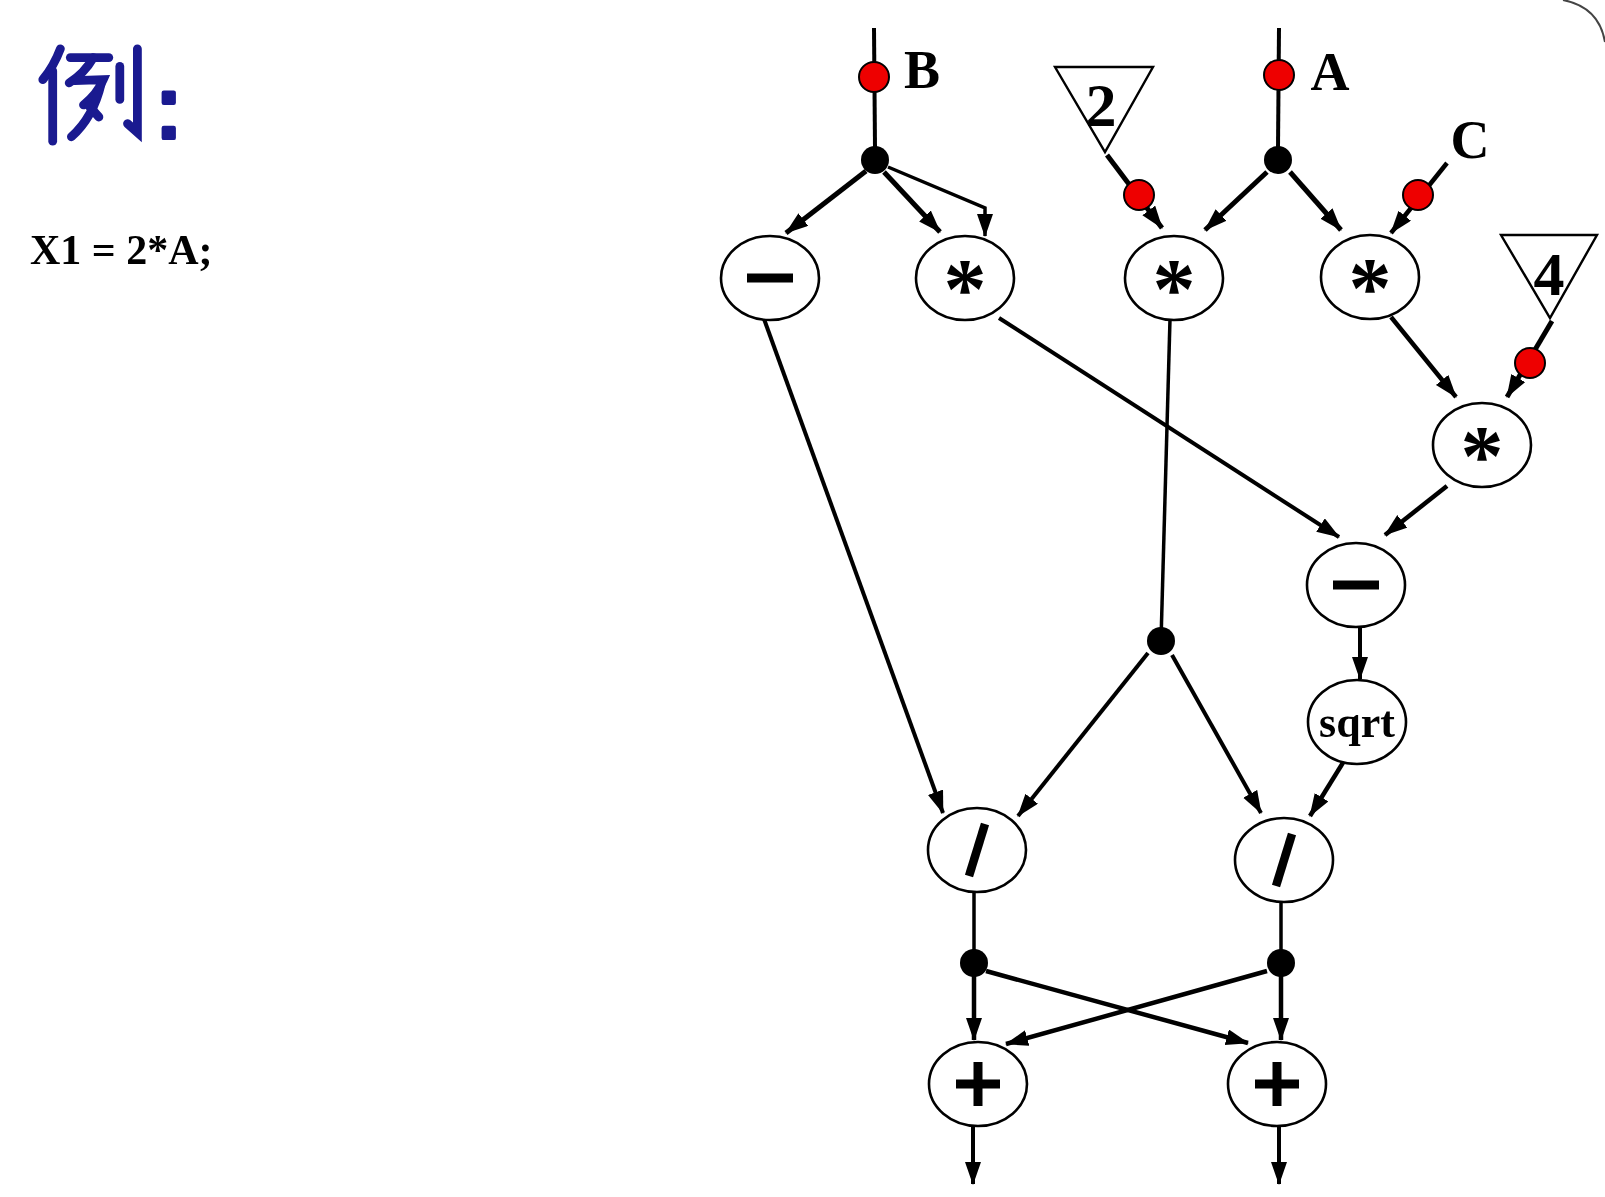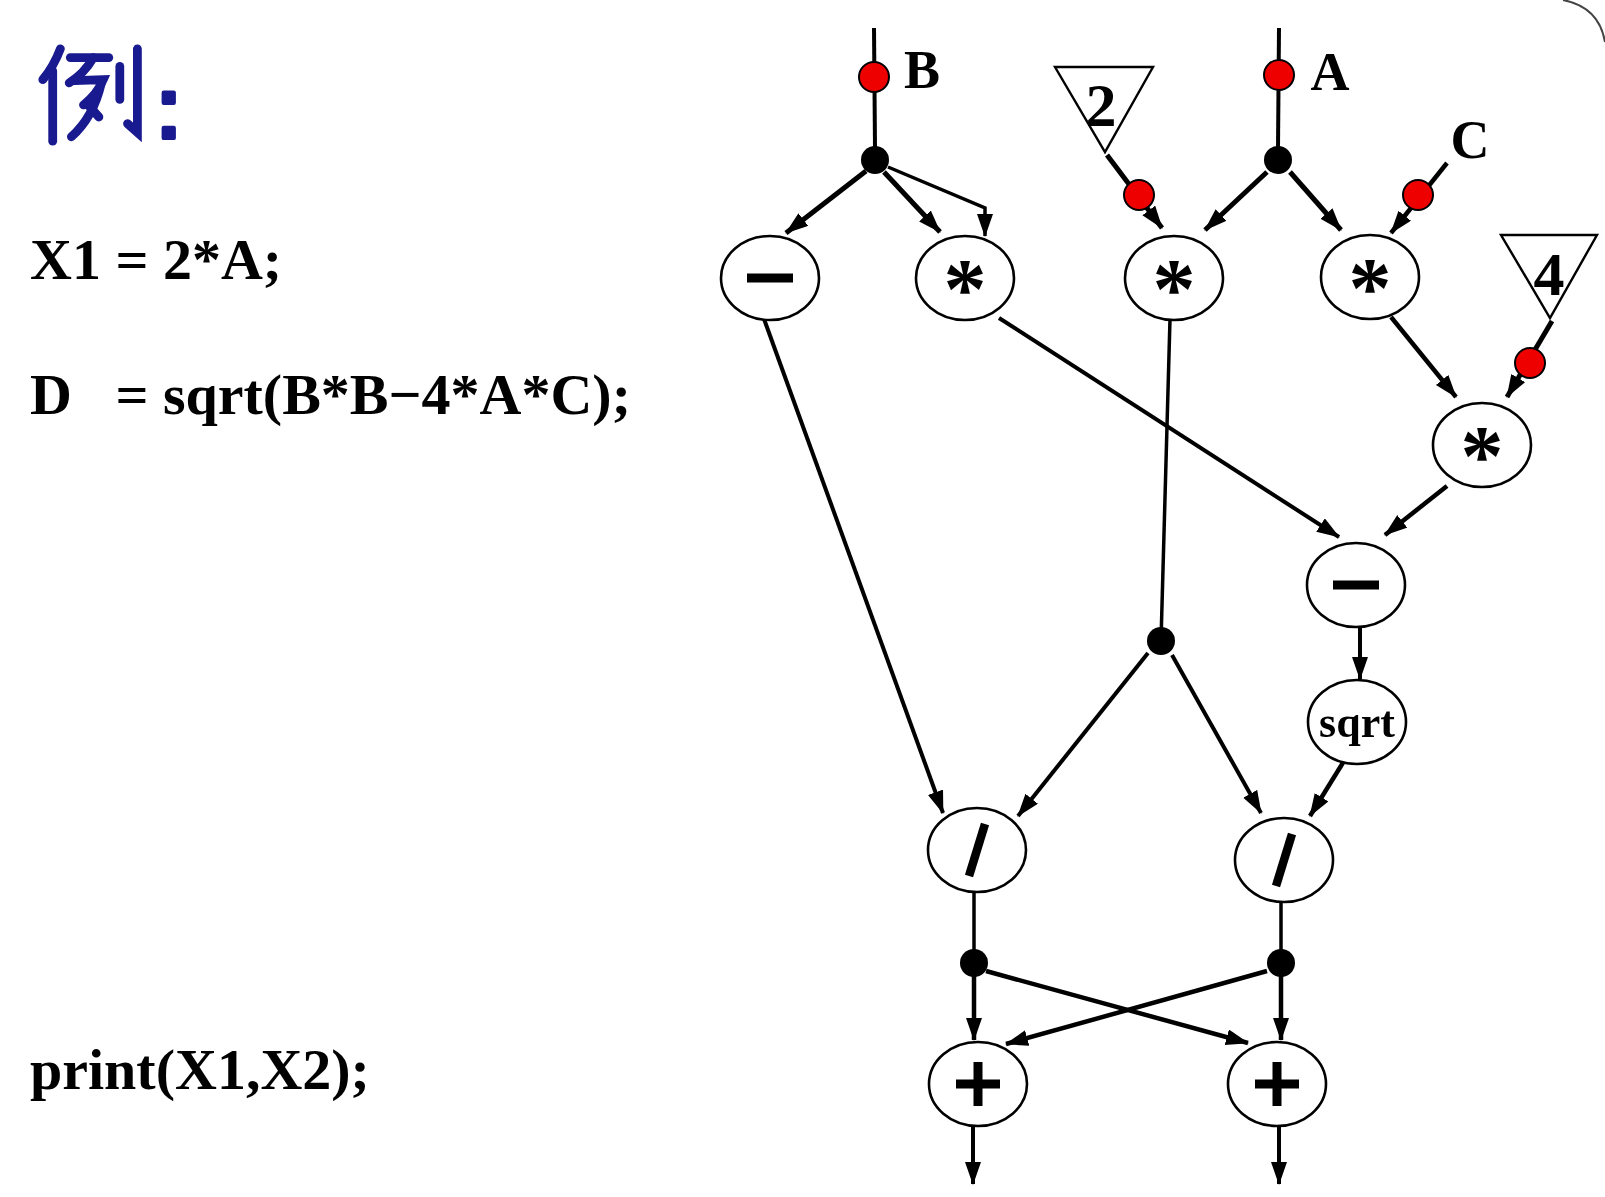--- a/index.html
+++ b/index.html
@@ -1,20 +1,20 @@
 <!DOCTYPE html>
 <html><head>
 <meta charset="utf-8">
 <style>
   html,body{margin:0;padding:0;background:#fff;}
   .slide{position:relative;width:1605px;height:1197px;background:#ffffff;overflow:hidden;
          font-family:"Liberation Serif","DejaVu Serif",serif;}
   .slide-title{position:absolute;left:32px;top:40px;width:180px;height:110px;}
   .slide-title svg{display:block;}
-  .code-line{position:absolute;left:30px;font-weight:bold;font-size:58px;color:#000;
+  .code-line{position:absolute;left:30px;font-weight:bold;font-size:42px;color:#000;
              white-space:pre;letter-spacing:0px;}
   #dfg{position:absolute;left:0;top:0;}
   .edge{fill:none;stroke:#000000;}
   .node-circle{fill:#ffffff;stroke:#000000;stroke-width:2.6px;}
   .tri{fill:#ffffff;stroke:#000000;stroke-width:2.4px;}
   .glyph-shape{stroke:#000000;stroke-width:9px;fill:none;}
   .glyph-slash{stroke:#000000;stroke-width:8.5px;fill:none;}
   text{font-family:"Liberation Serif","DejaVu Serif",serif;font-weight:bold;fill:#000000;}
   .glyph-star{font-size:86px;}
   .glyph-text{font-size:44px;}
@@ -39,22 +39,20 @@
       <path class="title-stroke" d="M61 40 Q54 70 34 88"></path>
       <path class="title-stroke" d="M50 60 L59 70"></path>
       <path class="title-stroke" d="M78 24 L78 54"></path>
       <path class="title-stroke" d="M94 8 L94 84 L85 76"></path>
       <rect class="title-dot" x="116" y="46" width="13" height="13" rx="2"></rect>
       <rect class="title-dot" x="116" y="78" width="13" height="13" rx="2"></rect>
     </svg>
   </div>
 
   <div class="code-line" style="top:226px">X1 = 2*A;</div>
-  <div class="code-line" style="top:361px">D   = sqrt(B*B−4*A*C);</div>
-  <div class="code-line" style="top:1036px">print(X1,X2);</div>
 
   <svg id="dfg" width="1605" height="1197" viewBox="0 0 1605 1197">
     <defs>
       <marker id="arrowhead" markerUnits="userSpaceOnUse" markerWidth="24" markerHeight="17" refX="22" refY="8" orient="auto">
         <path d="M0,0 L23,8 L0,16 Z" fill="#000"></path>
       </marker>
     </defs>
     <path class="corner-arc" d="M 1563 0 Q 1599 7 1605 42"></path>
     <g id="g-edges">
         <polyline points="874,28 875,148" class="edge" stroke-width="4"></polyline>

